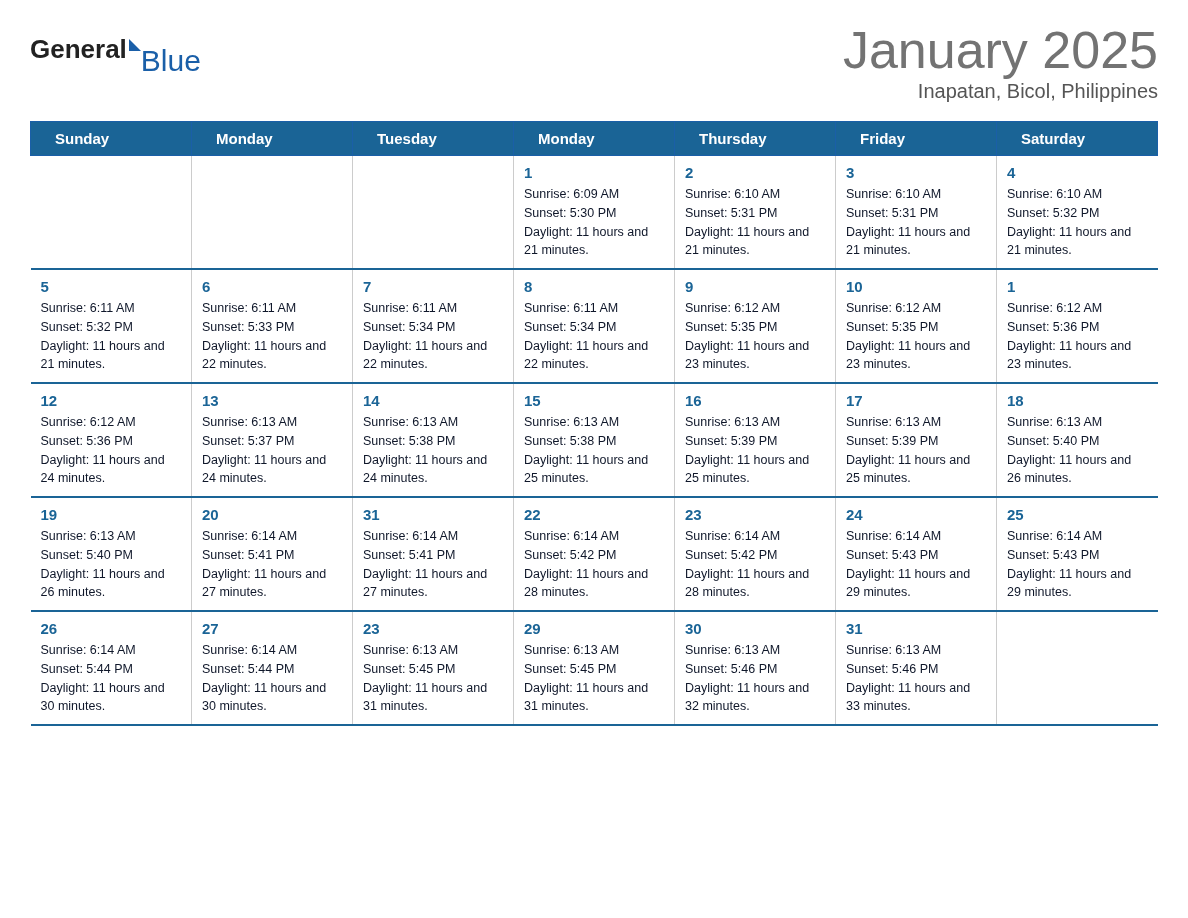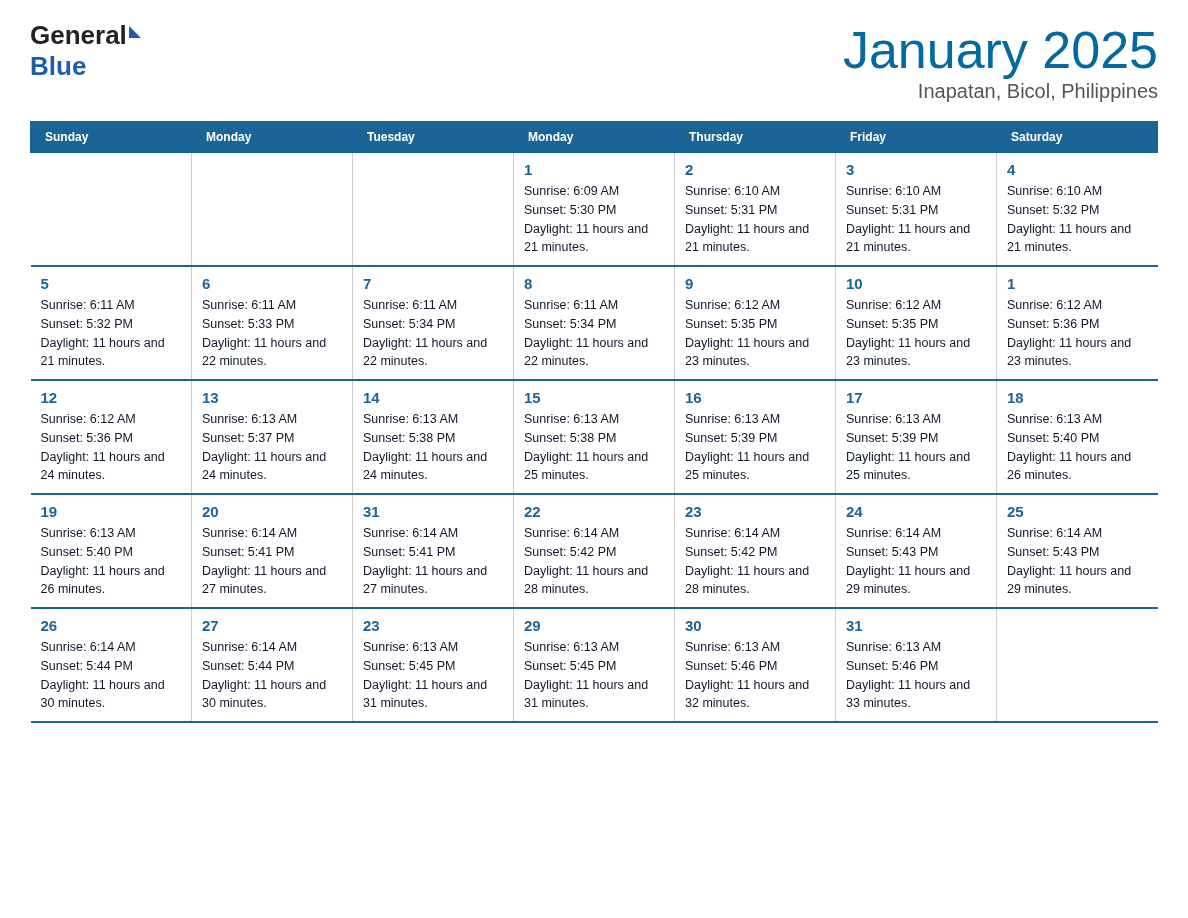--- a/index.html
+++ b/index.html
@@ -28,49 +28,50 @@
       border-left: 12px solid #1a5fa8;
       border-top: 12px solid transparent;
       border-bottom: 0px solid transparent;
       display: inline-block;
       margin-left: 2px;
       vertical-align: middle;
       position: relative;
       top: -4px;
     }
     .logo-blue {
-      font-size: 26px;
-      font-weight: bold;
+      font-size: 30px;
+      font-weight: normal;
       color: #1a5fa8;
+      margin-top: 24px;
     }
     .title-block {
       text-align: right;
     }
     .calendar-title {
       font-size: 52px;
       font-weight: normal;
-      color: #0369a1;
+      color: #737373;
     }
     .calendar-subtitle {
       font-size: 20px;
       color: #555;
     }
     table {
       width: 100%;
       border-collapse: collapse;
       table-layout: fixed;
     }
     thead tr {
       background-color: #1a6496;
     }
     thead th {
       color: #fff;
-      font-size: 12px;
+      font-size: 15px;
       font-weight: bold;
-      padding: 8px 14px;
+      padding: 8px 24px;
       text-align: left;
       border: 1px solid #1a5fa8;
     }
     tbody tr {
       border-bottom: 2px solid #1a6496;
     }
     tbody td {
       vertical-align: top;
       padding: 8px 10px;
       font-size: 12.5px;
@@ -88,22 +89,22 @@
       display: block;
       margin-bottom: 4px;
     }
     .day-info {
       color: #0f172a;
       font-size: 12.5px;
       line-height: 1.5;
     }
     .logo-wrapper {
       display: flex;
-      flex-direction: column;
-      align-items: flex-start;
+      flex-direction: row;
+      align-items: center;
     }
     .logo-line1 {
       display: flex;
       align-items: center;
     }
   </style>
 </head>
 <body>
 
 <div class="header">

